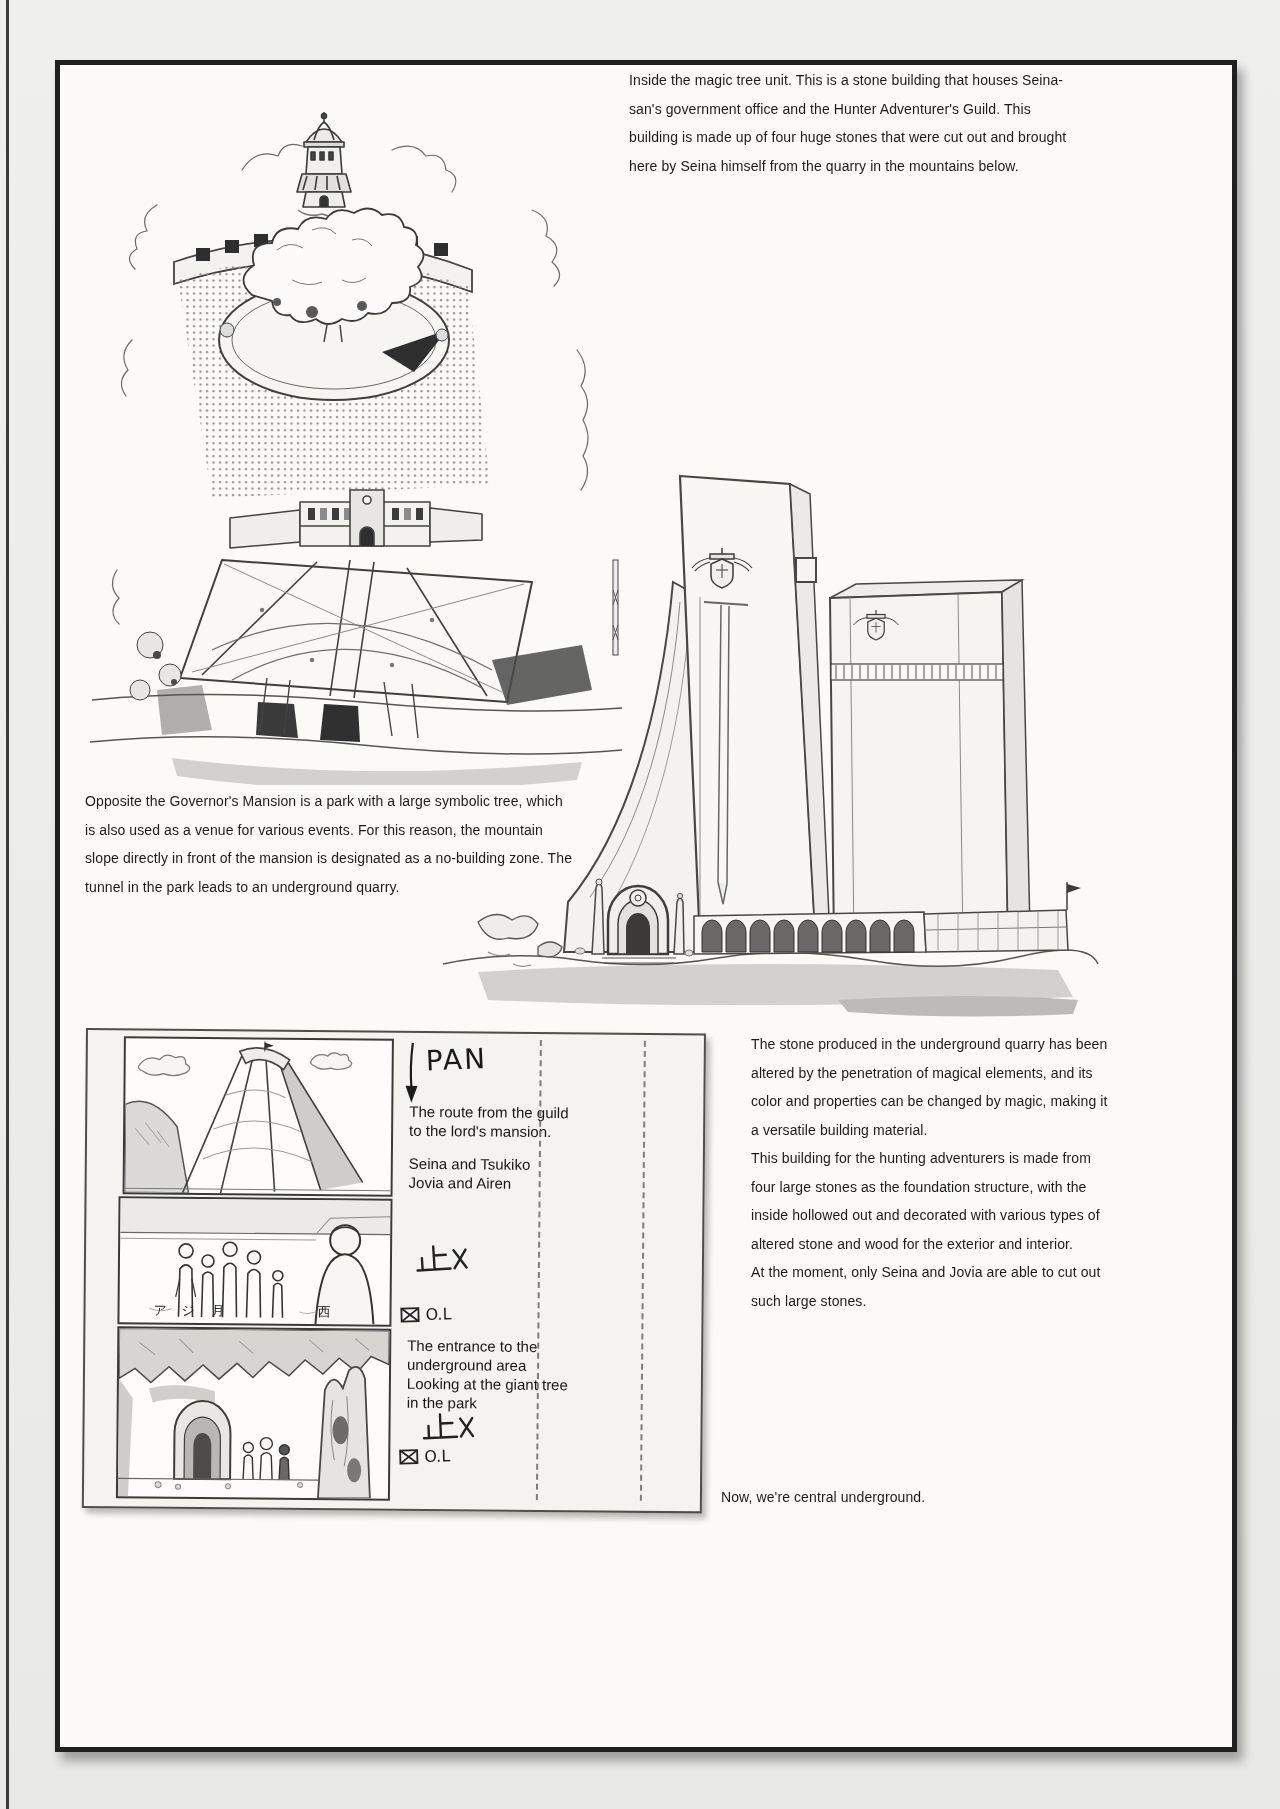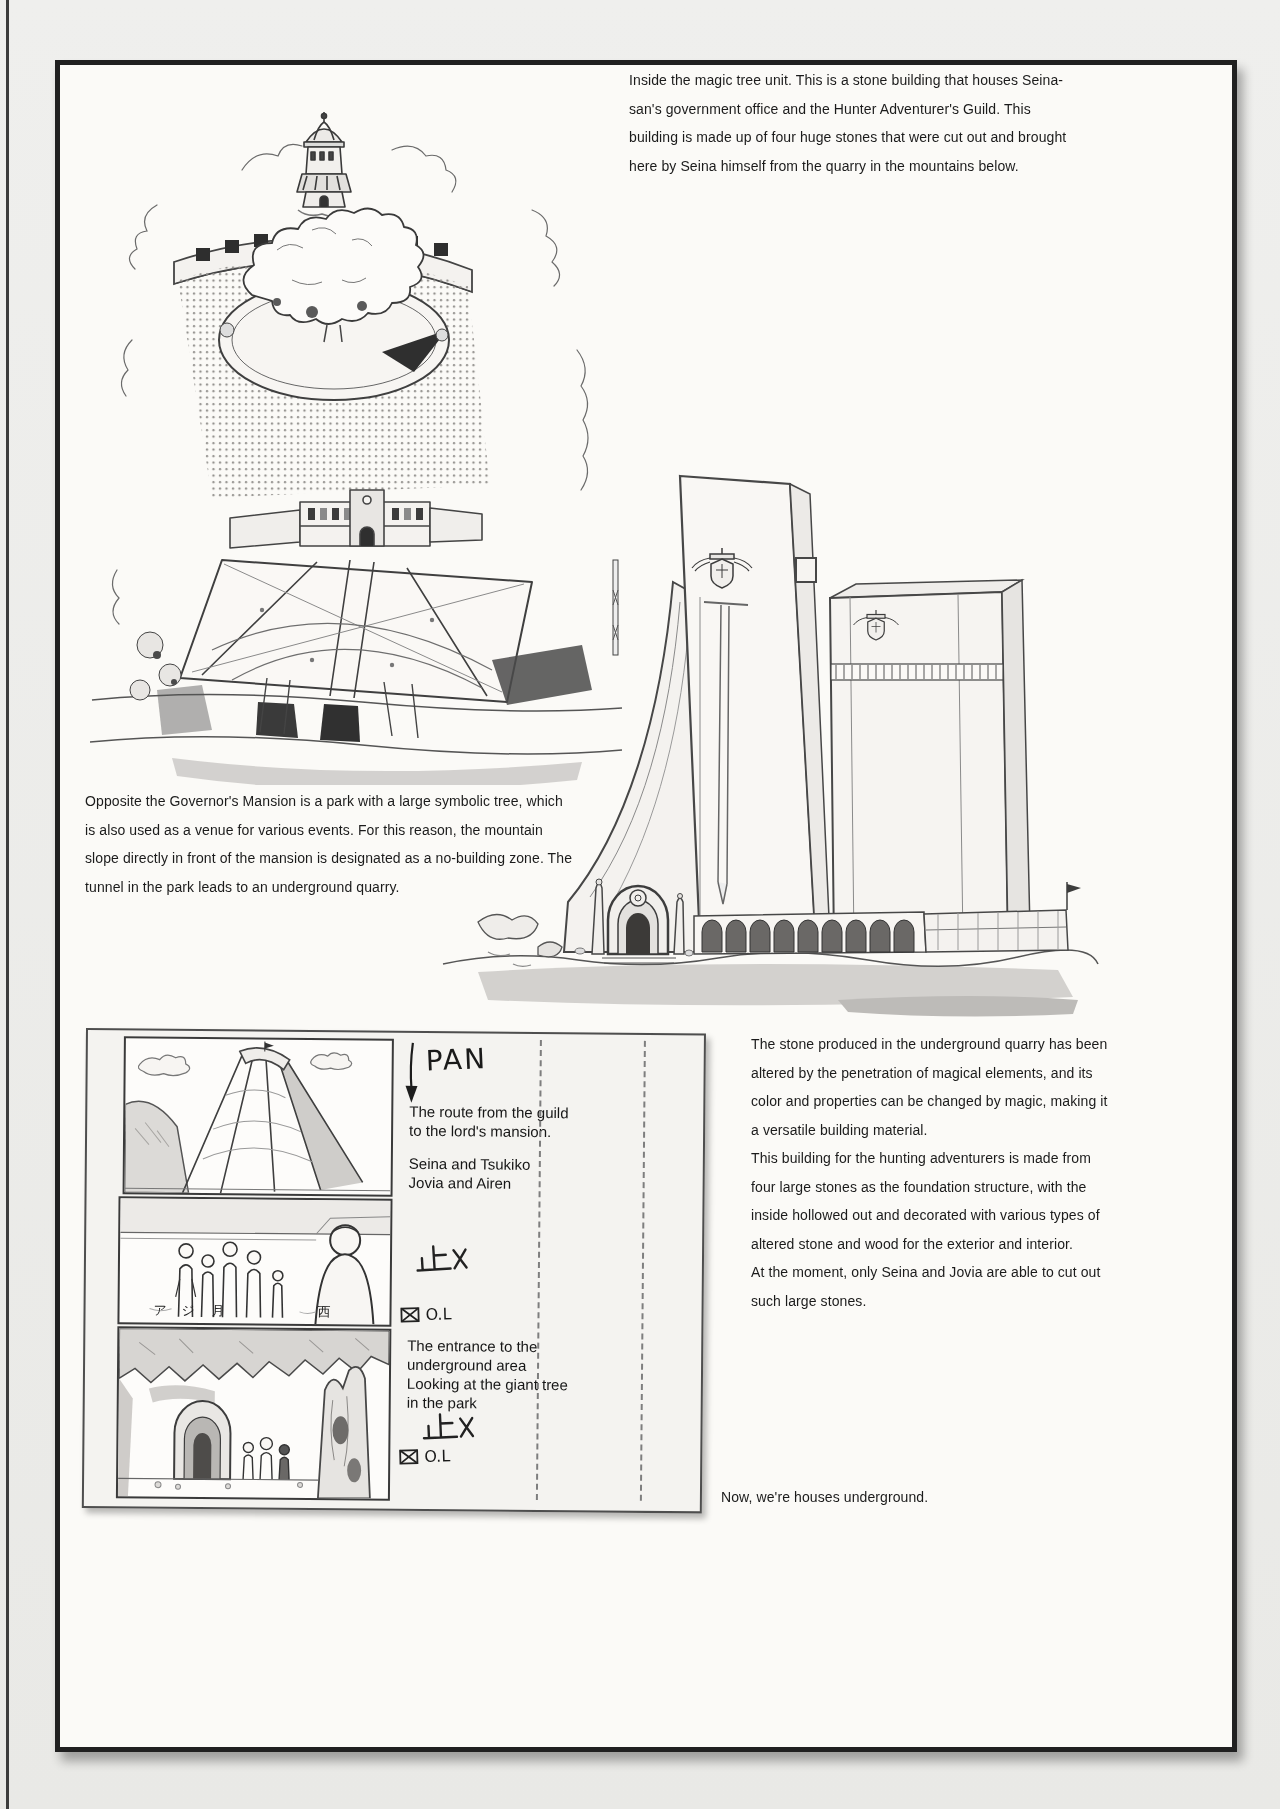--- a/index.html
+++ b/index.html
@@ -290,21 +290,21 @@
         <path d="M649,432 L663,436 L649,441 Z" fill="#3d3d3d"></path>
       </g>
     </g>
   </svg>
 
   <div class="para p1">Inside the magic tree unit. This is a stone building that houses Seina-san's government office and the Hunter Adventurer's Guild. This building is made up of four huge stones that were cut out and brought here by Seina himself from the quarry in the mountains below.</div>
   <div class="para p3">Opposite the Governor's Mansion is a park with a large symbolic tree, which is also used as a venue for various events. For this reason, the mountain slope directly in front of the mansion is designated as a no-building zone. The tunnel in the park leads to an underground quarry.</div>
   <div class="para p4">The stone produced in the underground quarry has been altered by the penetration of magical elements, and its color and properties can be changed by magic, making it a versatile building material.
 This building for the hunting adventurers is made from four large stones as the foundation structure, with the inside hollowed out and decorated with various types of altered stone and wood for the exterior and interior.
 At the moment, only Seina and Jovia are able to cut out such large stones.</div>
-  <div class="para p5">Now, we're houses underground.</div>
+  <div class="para p5">Now, we're central underground.</div>
 
   <div class="sheet">
 
     <div class="panel panel1">
       <svg viewBox="0 0 266 154">
         <path d="M0,66 Q26,54 52,88 L64,154 L0,154 Z" fill="#dcdad7" stroke="#555" stroke-width="1.5"></path>
         <path d="M10,90 l14,16 M20,84 l16,20 M32,92 l12,16" stroke="#a8a6a3" stroke-width="1" fill="none"></path>
         <g stroke="#777" fill="#f7f5f2" stroke-width="1.2">
           <path d="M14,26 q8,-10 20,-5 q6,-8 16,-2 q10,-4 10,6 q8,4 0,9 q-12,5 -22,1 q-12,4 -20,-2 q-8,-3 -4,-7 Z"></path>
           <path d="M186,20 q6,-8 16,-4 q5,-6 13,-1 q8,-3 8,5 q6,3 0,7 q-10,4 -18,1 q-10,3 -16,-2 q-6,-2 -3,-6 Z"></path>

